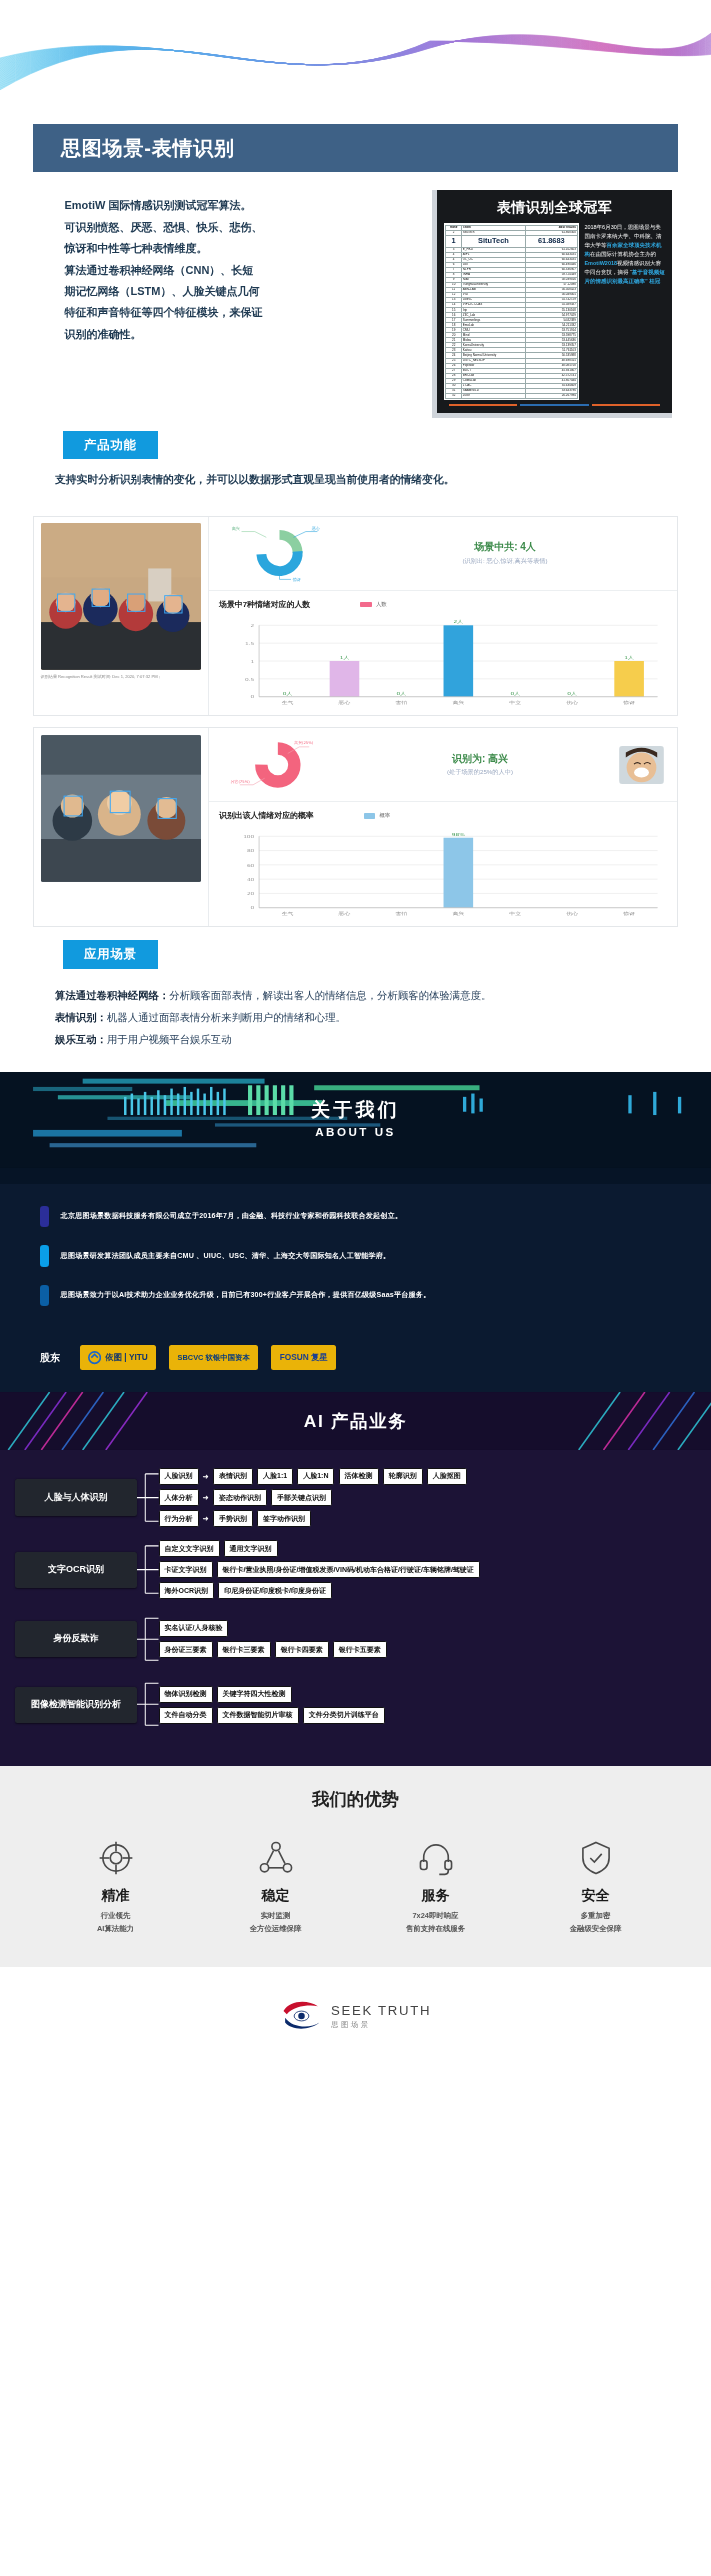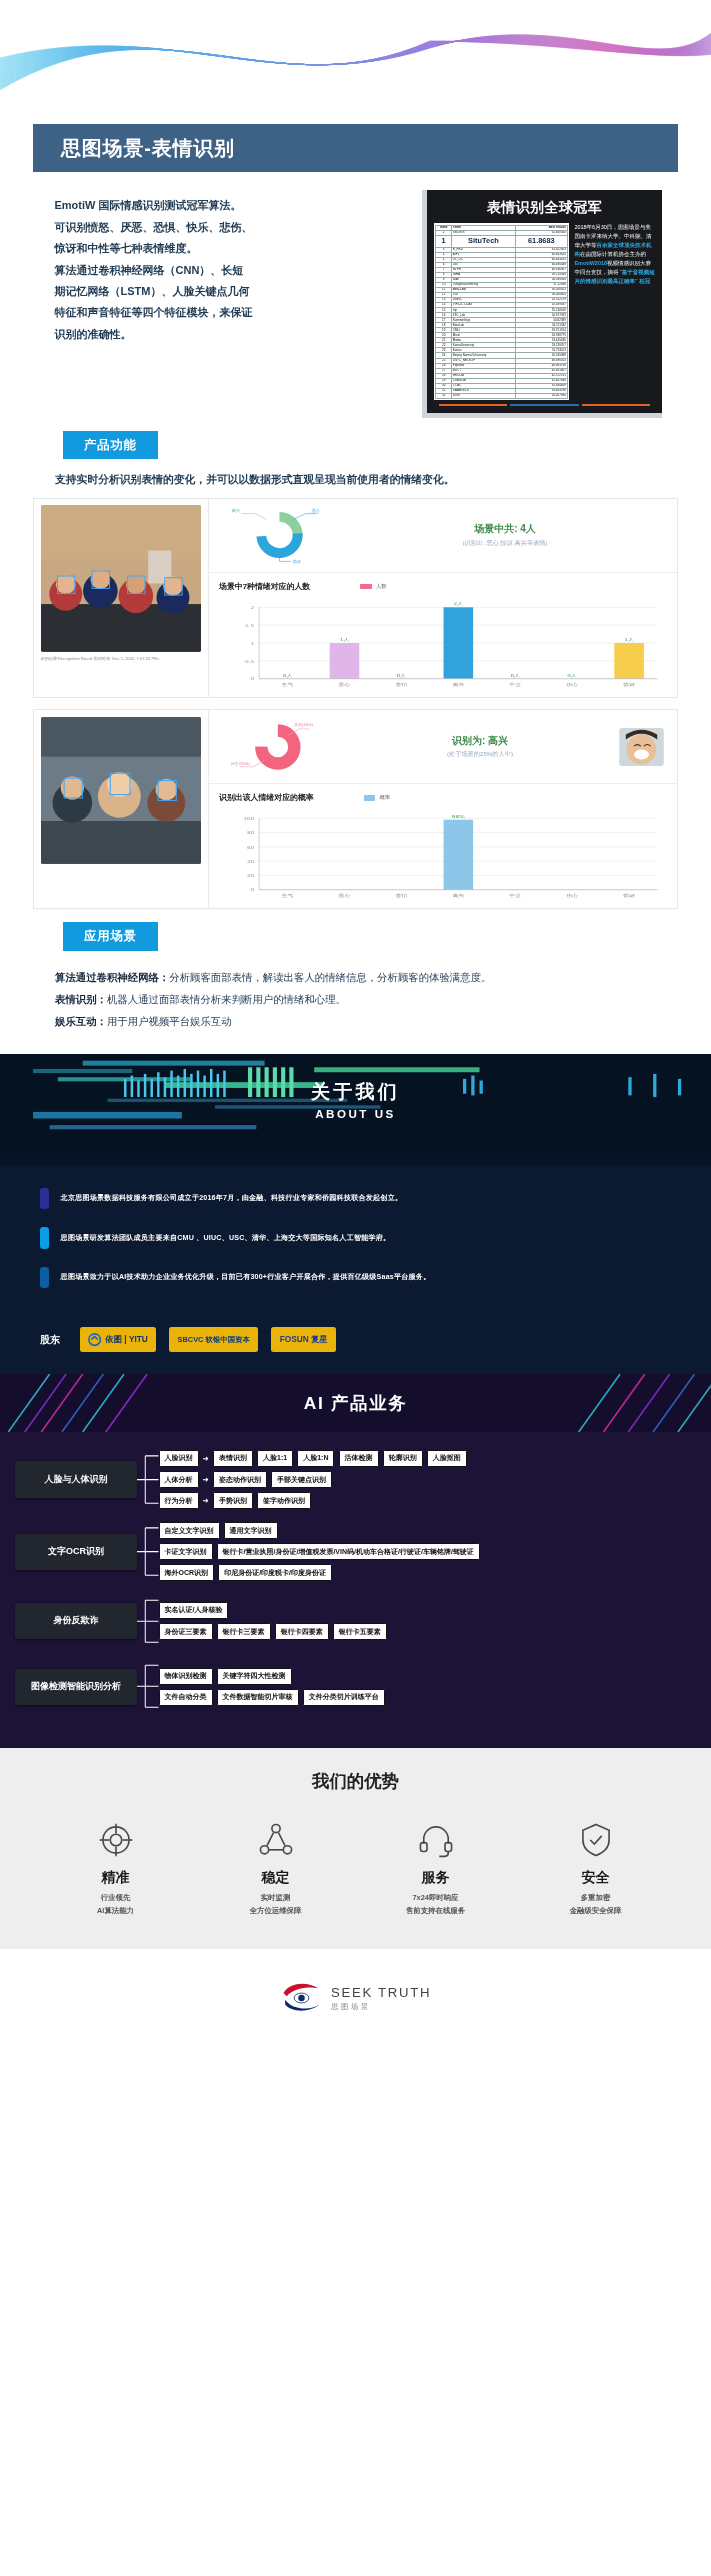--- a/index.html
+++ b/index.html
@@ -18,21 +18,21 @@
   
   .title-wrap { padding:0 33px; margin-top:8.3px; }
   .title-bar {
     background:#3e6186; color:#fff;
     height:48px; display:flex; align-items:center;
     padding-left:28px;
   }
   .title-bar h1 { font-size:20px; font-weight:bold; letter-spacing:0.8px; }
 
   
-  .intro { display:flex; padding:18px 33px 0 33px; gap:0; }
+  .intro { display:flex; padding:18px 33px 0 43px; gap:0; }
   .intro-text { width:389px; padding-left:21.5px; padding-top:5px; }
   .intro-text p {
     font-size:11px; line-height:1.95; font-weight:bold; color:#1f3a52;
   }
   .champ-card { width:240px; }
   .champ-shadow { background:#cfd4da; padding:0 0 5px 5px; }
   .champ-inner { background:#17191c; padding:8.3px 6.6px 6.6px 6.6px; }
   .champ-title { color:#fff; font-size:14px; font-weight:bold; text-align:center; margin-bottom:6.6px; letter-spacing:0.4px;}
   .champ-body { display:flex; gap:5px; }
   .rank-table { background:#fff; width:139px; font-size:3px; line-height:1.15; padding:1.7px; }
@@ -50,21 +50,21 @@
   
   .sec-head { padding:0 41px; margin-top:13px; }
   .sec-label {
     display:inline-block; background:#119ade; color:#fff;
     font-size:12.4px; font-weight:bold; padding:5.8px 21.5px;
     margin-left:21.5px; letter-spacing:0.8px;
   }
   .sec-sub { padding:13.2px 33px 0 55px; font-size:10.8px; font-weight:bold; color:#1f3a52;}
 
   
-  .demo { margin:11px 33px 0 33px; background:#fff; border:0.8px solid #e4e7ea; display:flex; }
+  .demo { margin:29px 33px 0 33px; background:#fff; border:0.8px solid #e4e7ea; display:flex; }
   .demo + .demo { margin-top:11.6px; }
   .demo-left { width:175px; border-right:0.8px solid #e9ecef; padding:6.6px; position:relative; }
   .photo { width:100%; height:147px; position:relative; overflow:hidden; border-radius:1.7px; }
   .photo-cap { font-size:4.1px; color:#888; margin-top:3.3px; }
   .demo-right { flex:1; display:flex; flex-direction:column; }
   .donut-row { display:flex; align-items:center; height:74px; border-bottom:0.8px solid #eceff1; padding:0 8.3px; }
   .donut-box { width:124px; display:flex; justify-content:center; }
   .donut-info { flex:1; text-align:center; }
   .donut-info .big { font-size:10px; font-weight:bold; color:#3d8b4b; }
   .donut-info .small { font-size:6.2px; color:#9aa8c0; margin-top:2.5px; }

